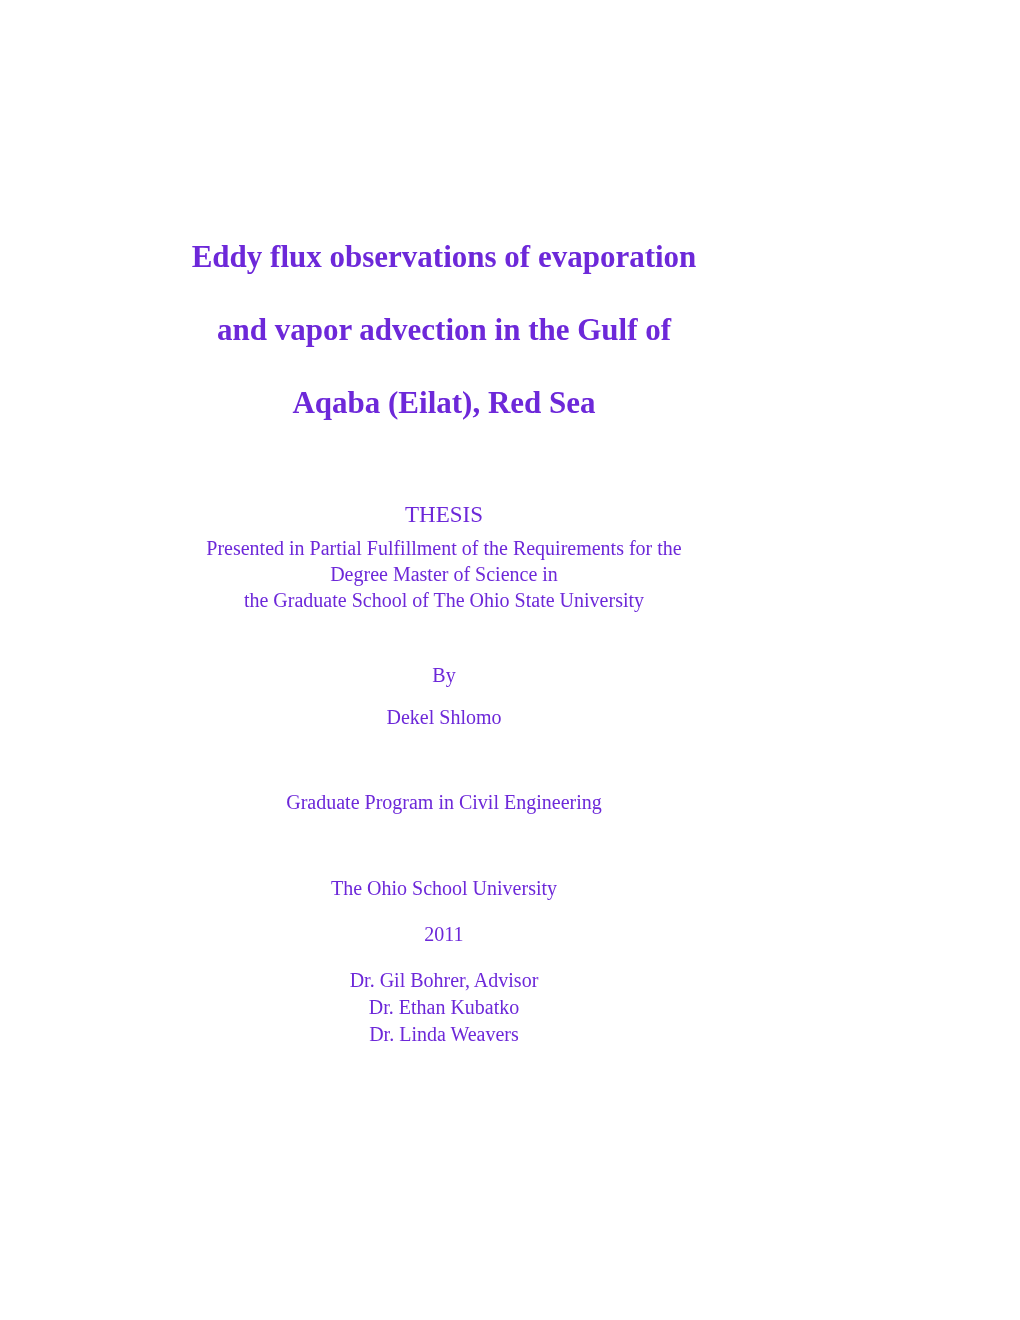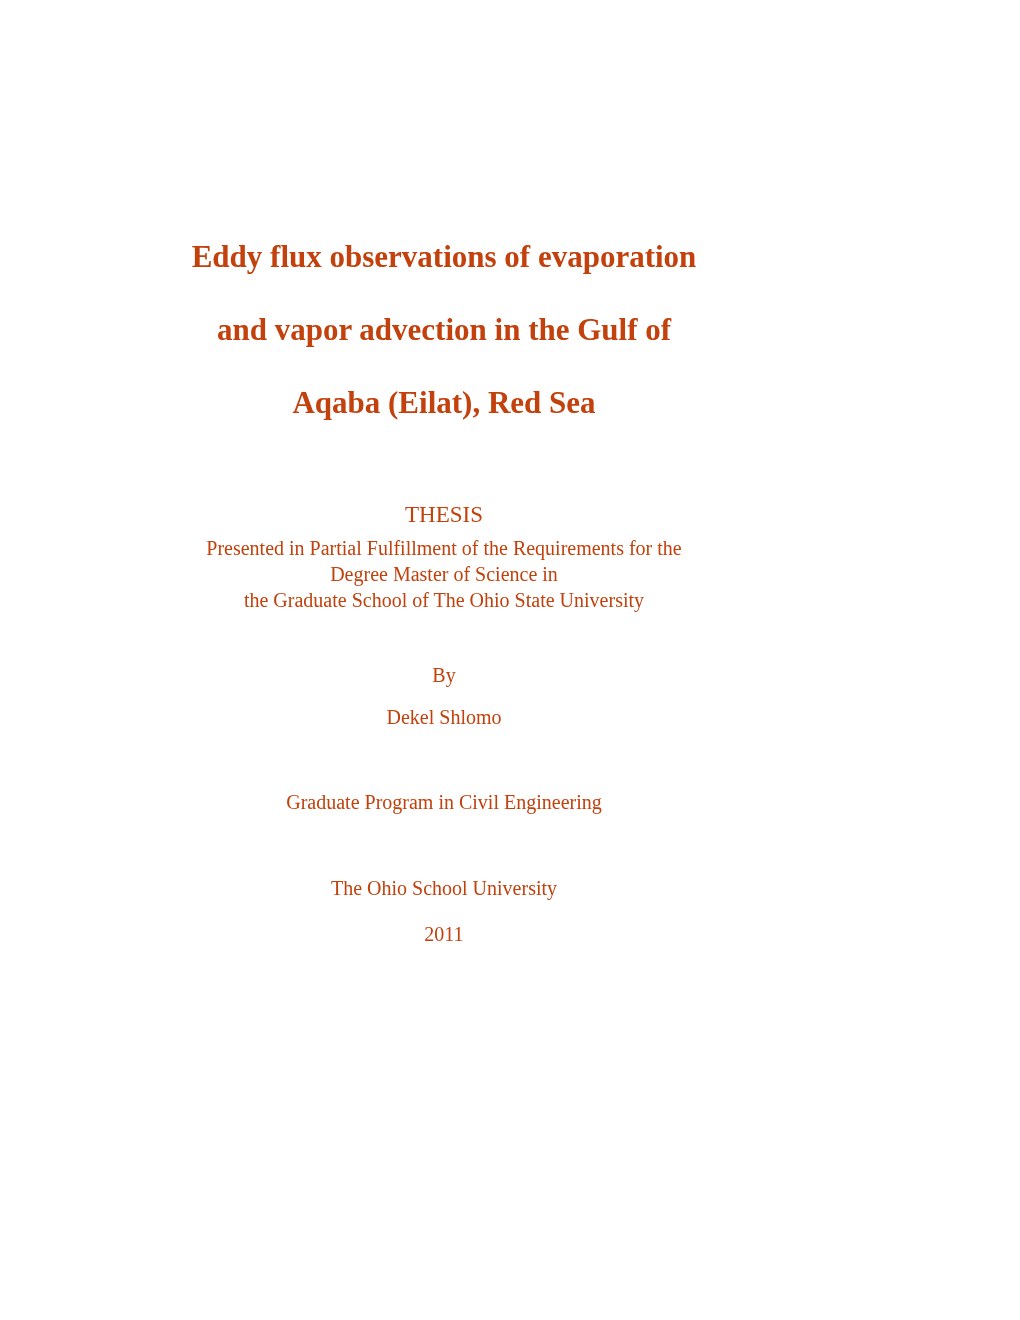--- a/index.html
+++ b/index.html
@@ -6,21 +6,21 @@
     margin: 0;
     padding: 0;
     background: #ffffff;
   }
   .page {
     position: relative;
     width: 828px;
     height: 1320px;
     box-sizing: border-box;
     background: #ffffff;
-    color: #c2410c;
+    color: #6d28d9;
     
     padding: 0 120px 0 180px;
     text-align: center;
     font-family: "Liberation Serif", "DejaVu Serif", serif;
     overflow: hidden;
     border-radius: 14px;
   }
   .title-block {
     padding-top: 220px;
     font-size: 31px;
@@ -87,14 +87,19 @@
   </div>
 
   <div class="program">Graduate Program in Civil Engineering</div>
 
   <div class="institution-block">
     <div>The Ohio School University</div>
     <div>2011</div>
   </div>
 
 
+  <div class="committee-list">
+    <div>Dr. Gil Bohrer, Advisor</div>
+    <div>Dr. Ethan Kubatko</div>
+    <div>Dr. Linda Weavers</div>
+  </div>
 
 </div>
 
 </body></html>

